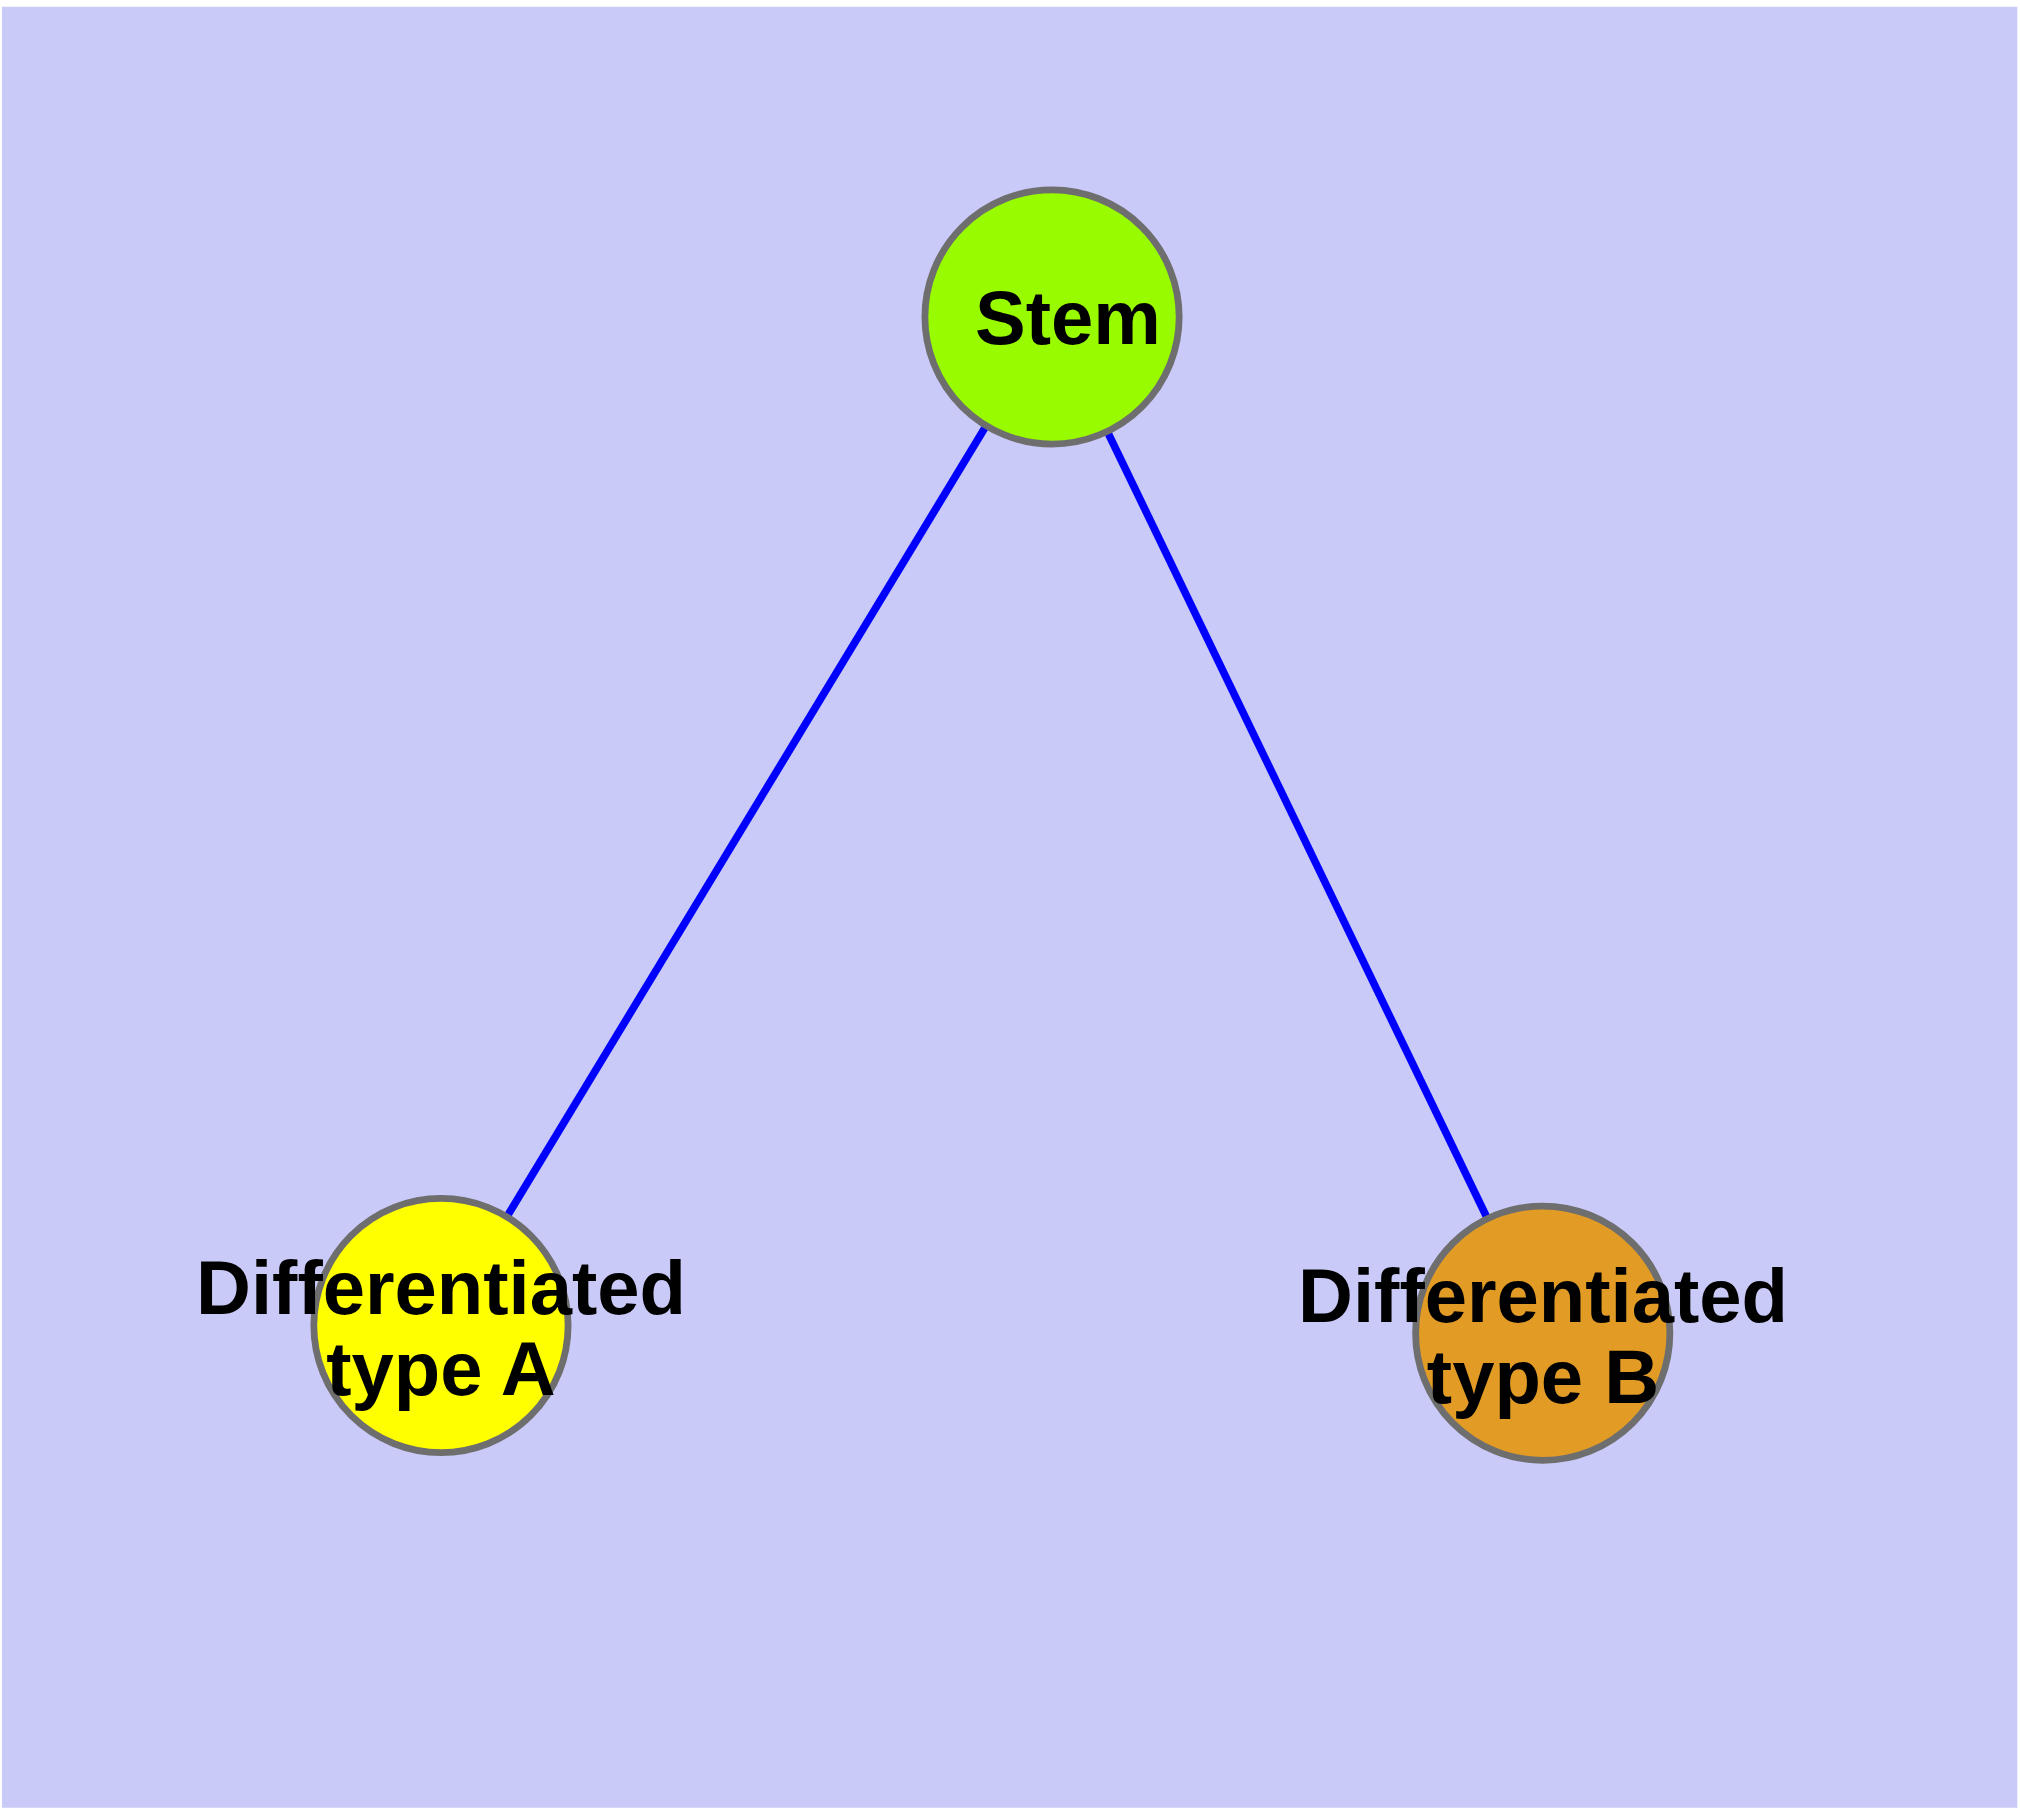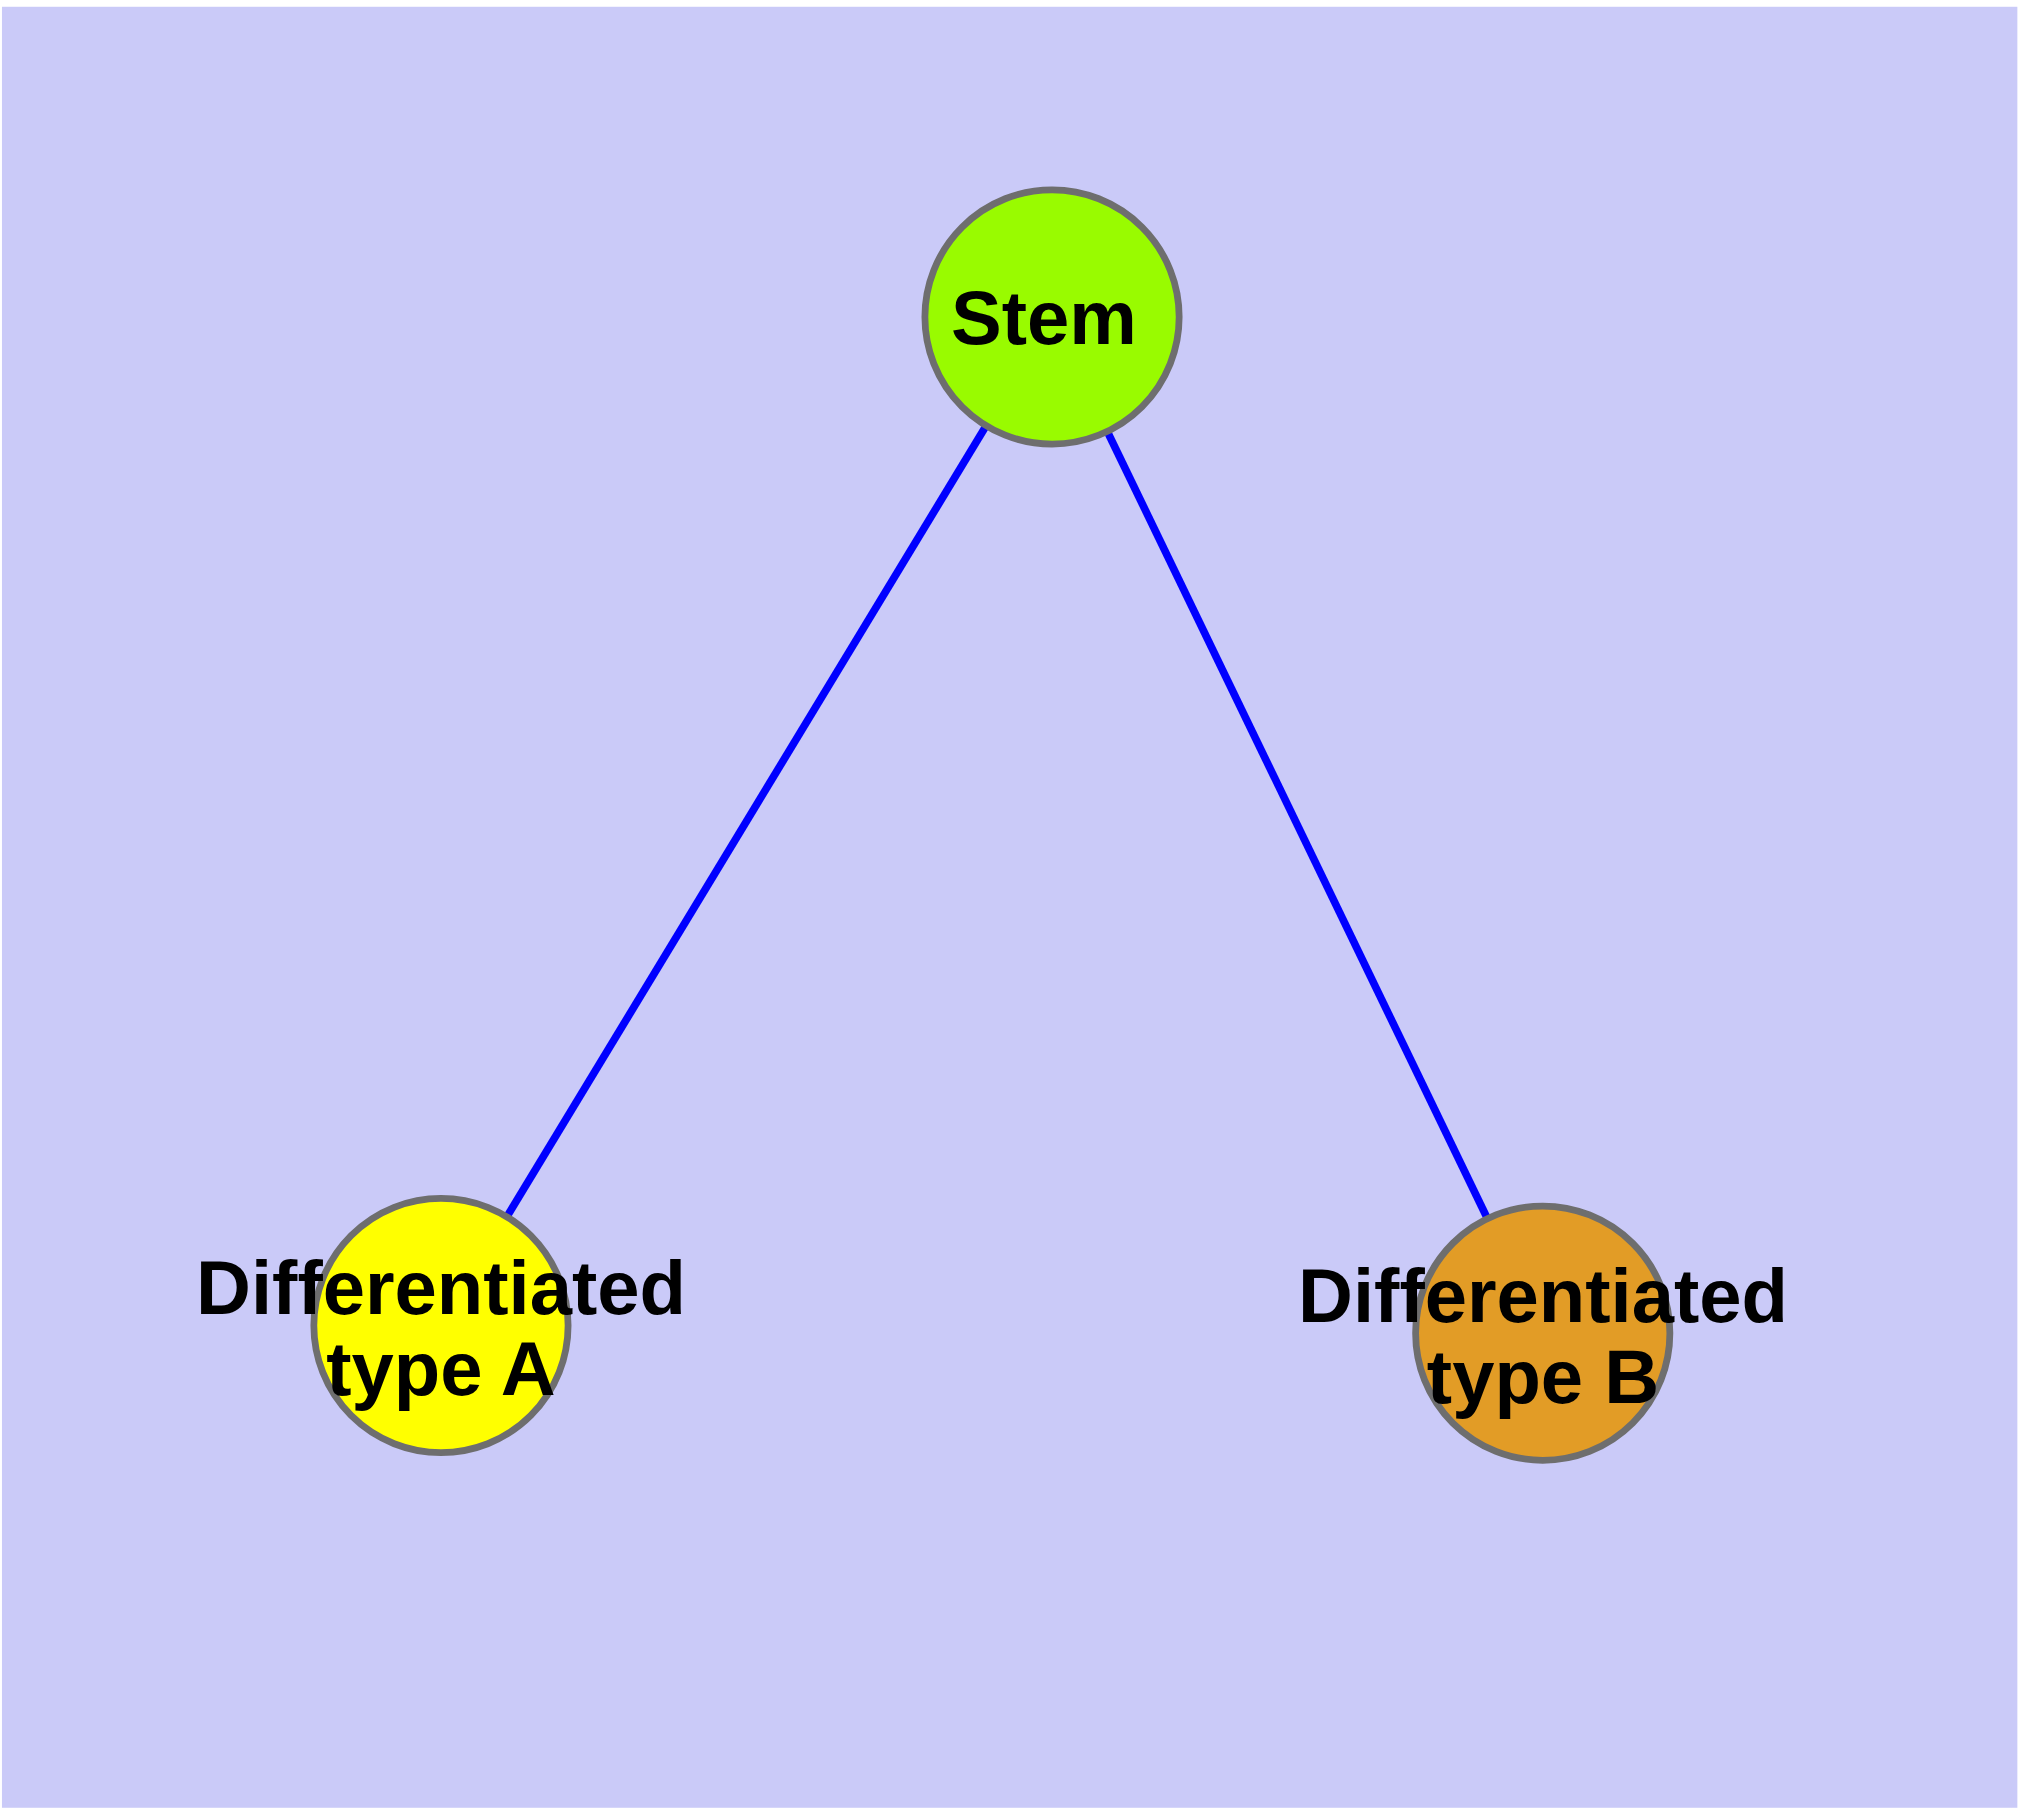--- a/index.html
+++ b/index.html
@@ -52,21 +52,21 @@
 
     <line class="edge-line" x1="1241" y1="374" x2="1820" y2="1573" stroke="#0000ff"></line>
 
     <circle class="node-circle" cx="1241" cy="374" r="150" fill="#99fb00" stroke="#6e6e6e"></circle>
 
     <circle class="node-circle" cx="520" cy="1564" r="150" fill="#ffff00" stroke="#6e6e6e"></circle>
 
     <circle class="node-circle" cx="1820" cy="1573" r="150" fill="#e29c26" stroke="#6e6e6e"></circle>
   </svg>
 
-  <div class="node-label" style="left:1044px; top:317px;">Stem</div>
+  <div class="node-label" style="left:1068px; top:317px;">Stem</div>
 
   <div class="node-label" style="left:441px; top:1328px;">Differentiated
 type A</div>
 
   <div class="node-label" style="left:1543px; top:1336px;">Differentiated
 type B</div>
 </div>
 
 
 </body></html>

